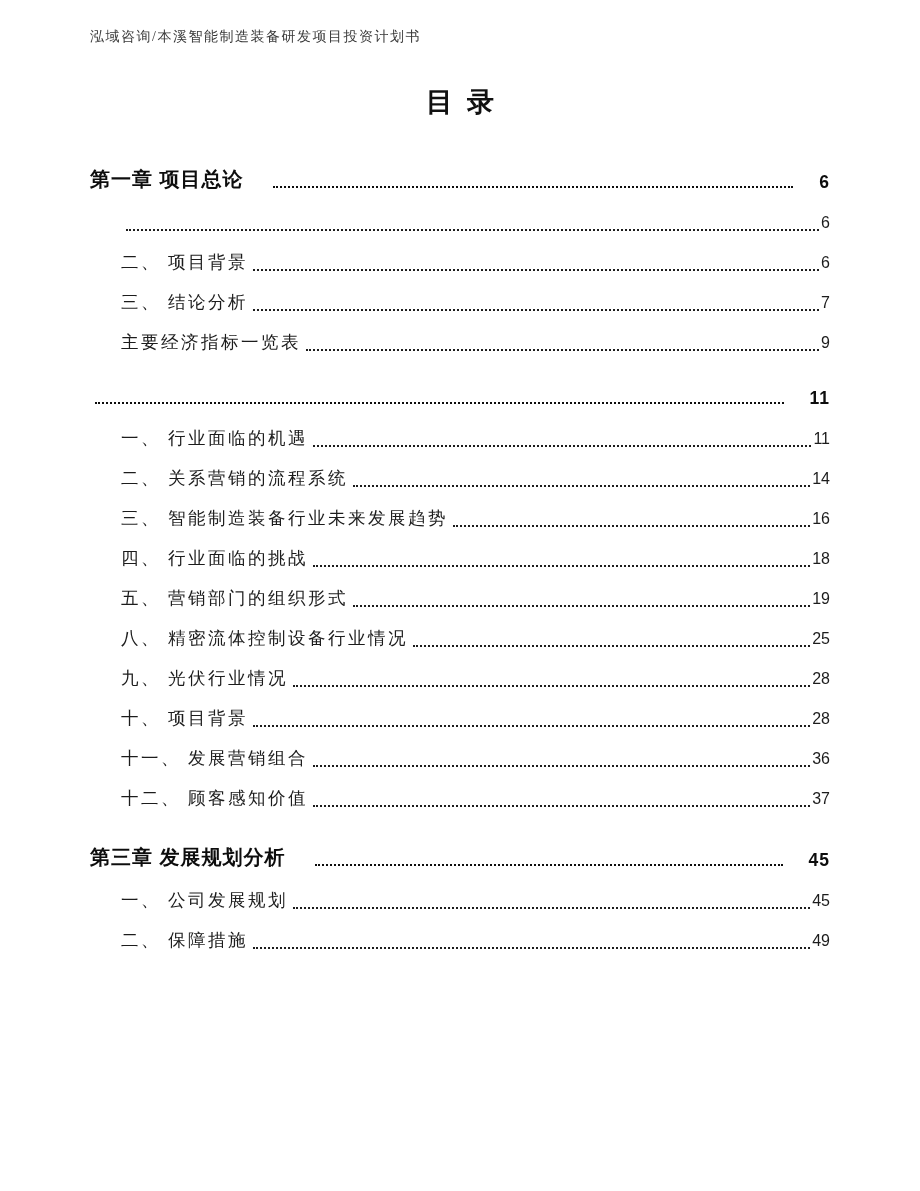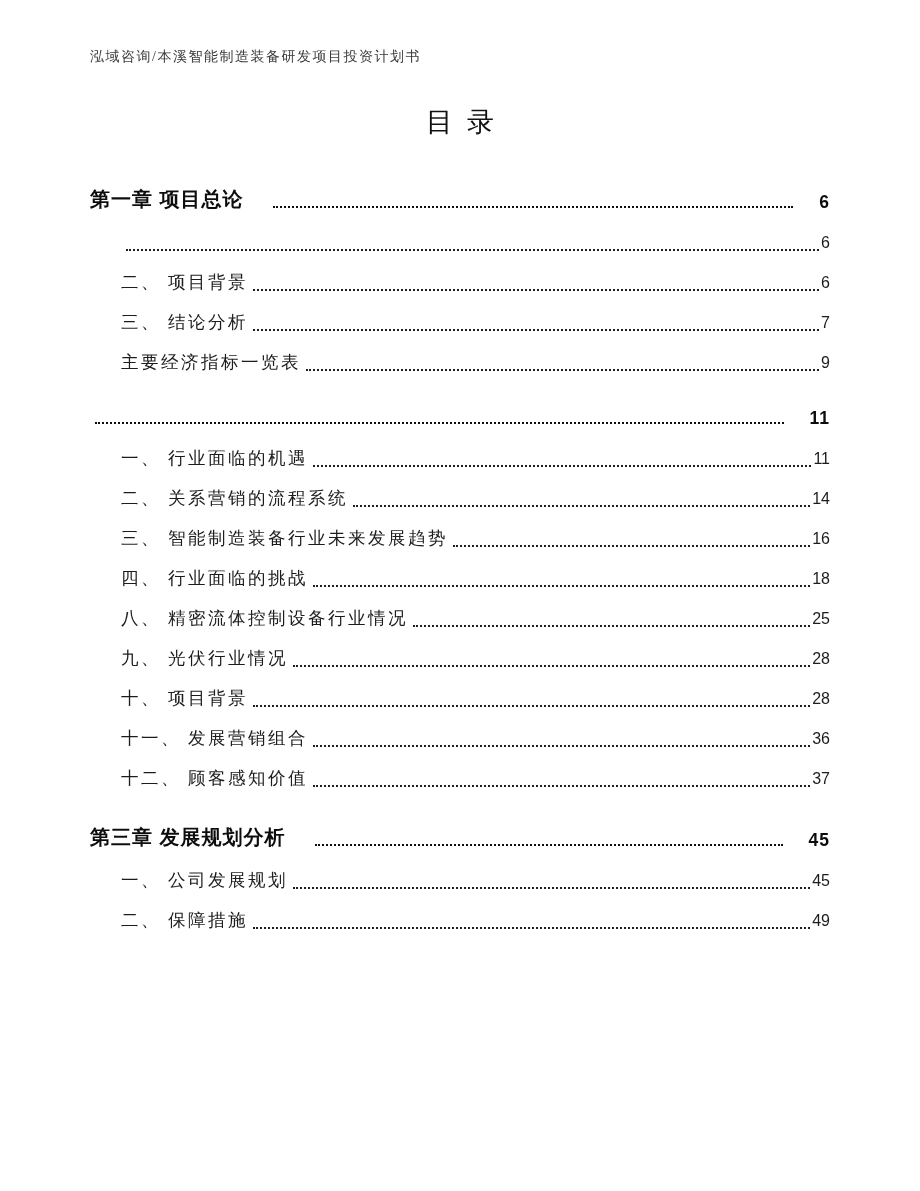--- a/index.html
+++ b/index.html
@@ -6,32 +6,32 @@
   body {
     width: 920px; height: 1191px;
     background: #ffffff;
     overflow: hidden;
     color: #1c1c1c;
     font-family: "Liberation Serif", serif;
   }
   .page {
     box-sizing: border-box;
     width: 920px; height: 1191px;
-    padding: 48px 90px 0 90px;
+    padding: 28px 90px 0 90px;
   }
   .doc-header {
     font-size: 14px;
     color: #3a3a3a;
     letter-spacing: 1.5px;
     white-space: nowrap;
   }
   .toc-title {
     margin-top: 38px;
     text-align: center;
-    font-weight: 400;
+    font-weight: 700;
     font-size: 27px;
     letter-spacing: 14px;
     padding-left: 14px; 
     color: #111;
   }
   .toc { margin-top: 46px; }
 
   .toc-row {
     display: flex;
     align-items: flex-end;
@@ -136,20 +136,25 @@
     <span class="leader"></span>
     <span class="page-num">16</span>
   </div>
 
   <div class="toc-row sub">
     <span class="label">四、 行业面临的挑战</span>
     <span class="leader"></span>
     <span class="page-num">18</span>
   </div>
 
+  <div class="toc-row sub">
+    <span class="label">五、 营销部门的组织形式</span>
+    <span class="leader"></span>
+    <span class="page-num">19</span>
+  </div>
 
 
 
   <div class="toc-row sub">
     <span class="label">八、 精密流体控制设备行业情况</span>
     <span class="leader"></span>
     <span class="page-num">25</span>
   </div>
 
   <div class="toc-row sub">

